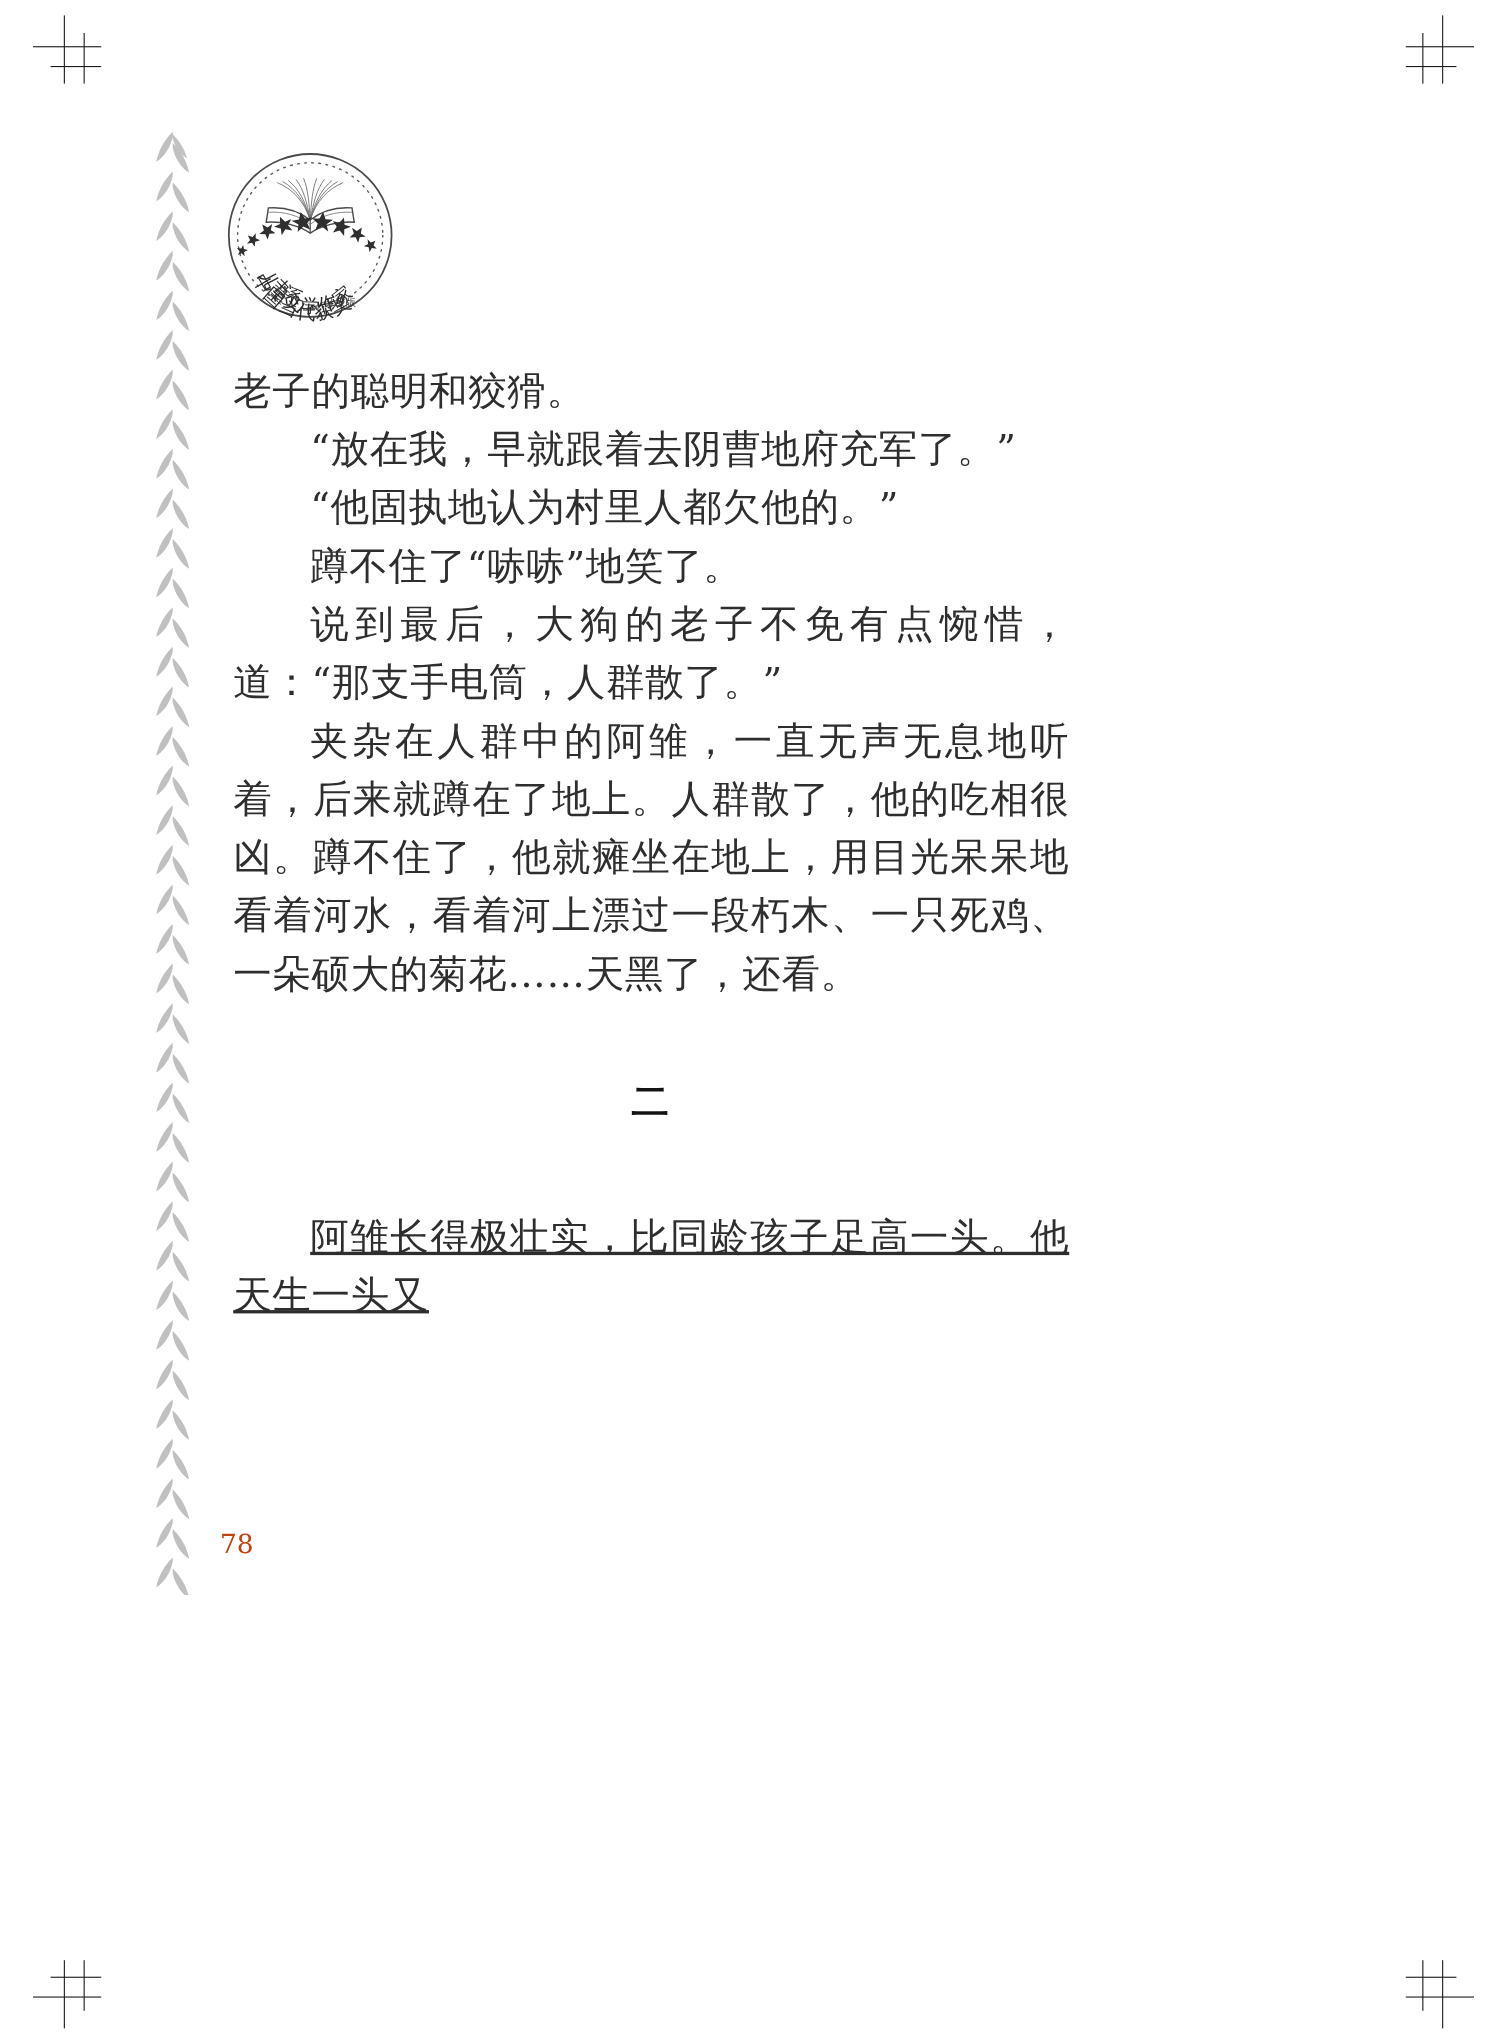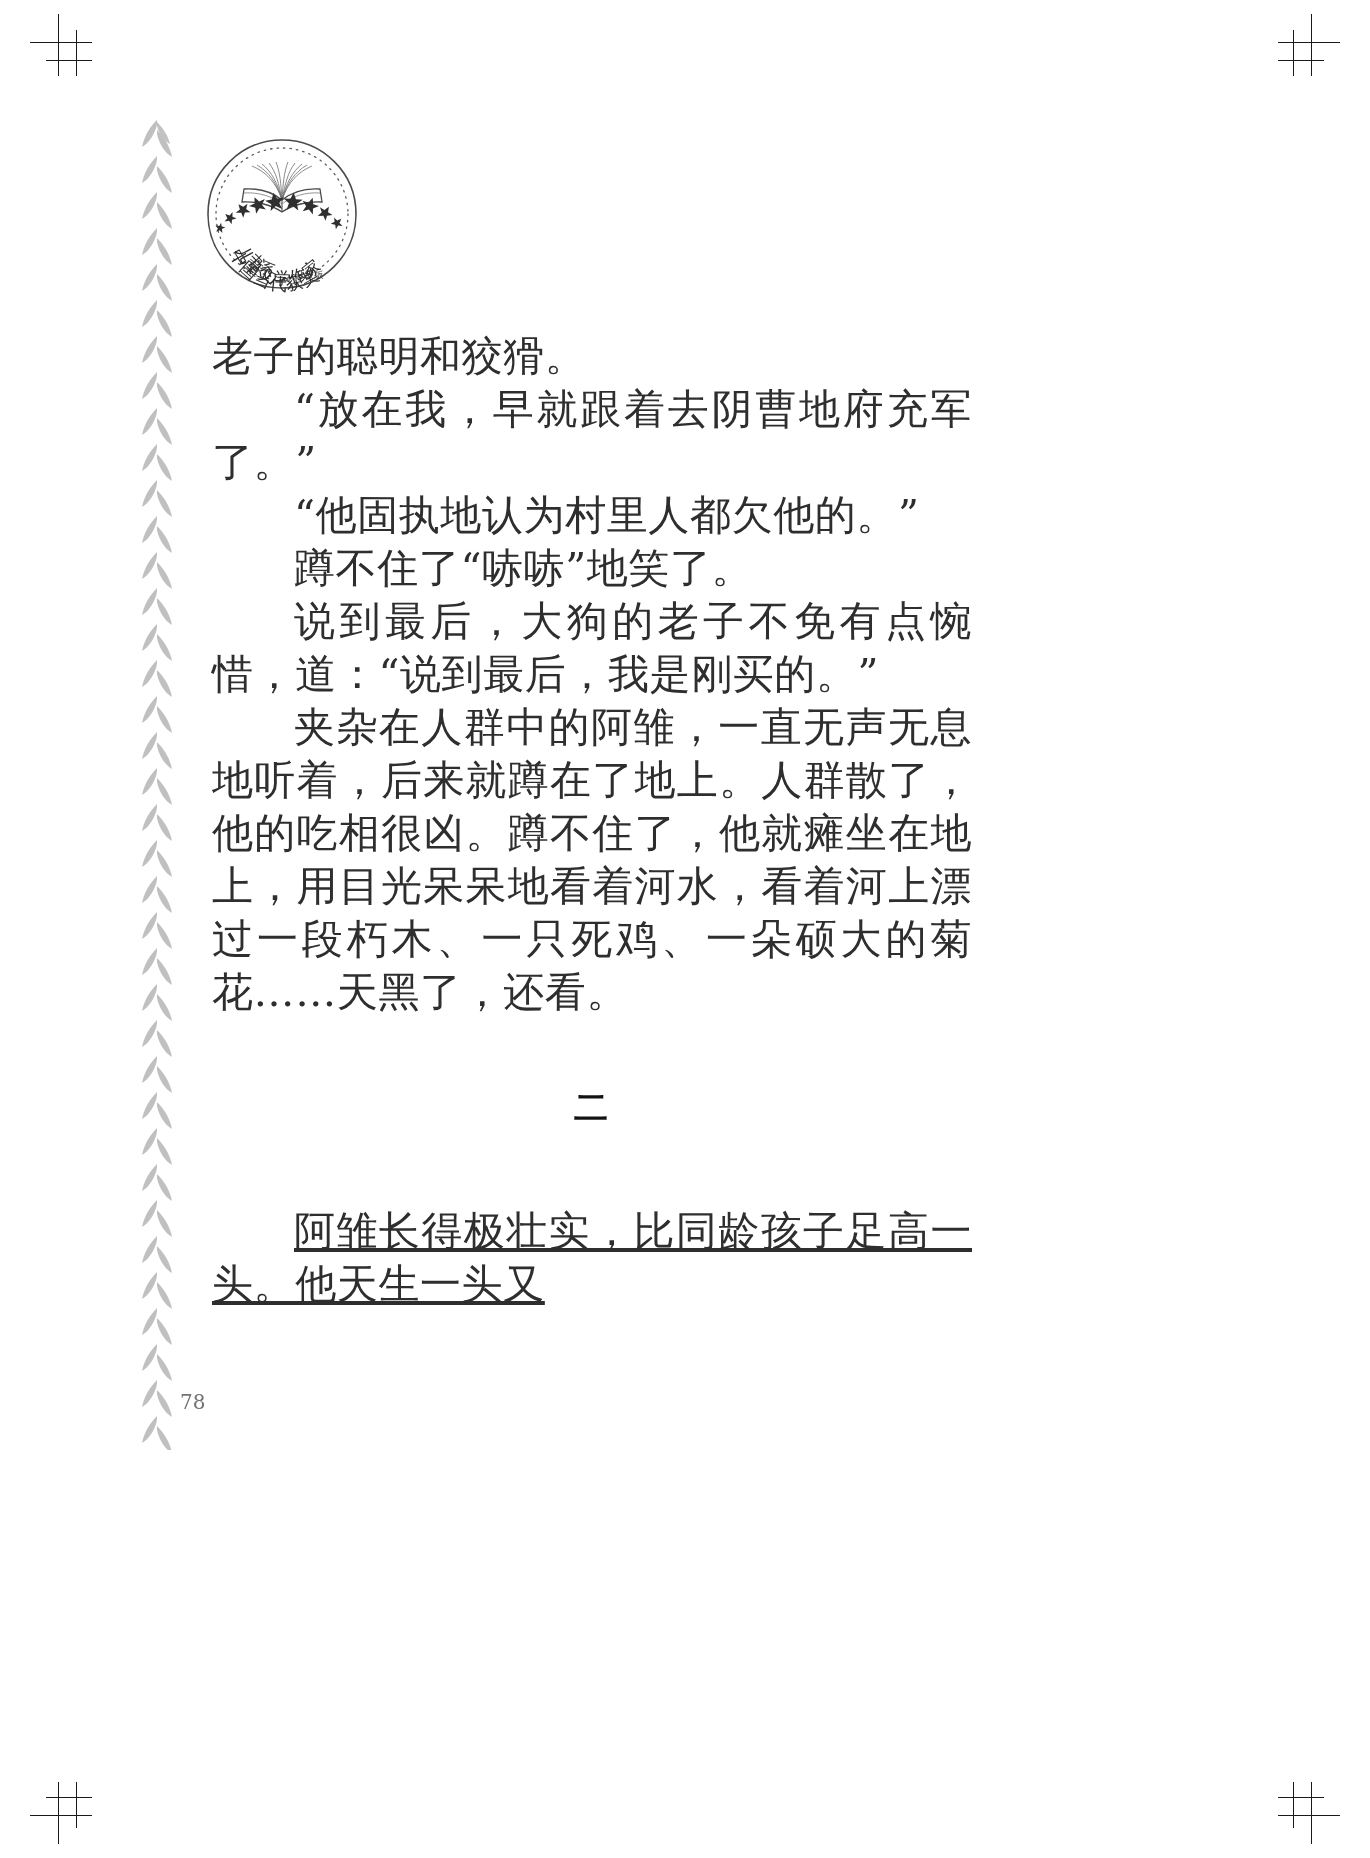--- a/index.html
+++ b/index.html
@@ -71,21 +71,21 @@
   }
 
   
   .content {
     position: absolute;
     left: 212px;
     top: 330px;
     width: 760px;
   }
   .para {
-    font-size: 41px;
+    font-size: 35px;
     line-height: 53px;
     color: #2e2e2e;
     letter-spacing: 0.6px;
     text-align: justify;
     margin: 0 0 0 0;
     font-family: "DejaVu Serif", "Liberation Serif", serif;
   }
   .para.indent { text-indent: 2em; }
 
   .section-mark {
@@ -97,24 +97,24 @@
     letter-spacing: 2px;
     font-family: "DejaVu Serif", "Liberation Serif", serif;
   }
   .last-para {
     margin-top: 74px;
     text-decoration: underline;
   }
 
   .folio {
     position: absolute;
-    left: 180px;
+    left: 200px;
     top: 1390px;
-    font-size: 20px;
-    color: #737373;
+    font-size: 24px;
+    color: #c2410c;
     font-family: "DejaVu Serif", "Liberation Serif", serif;
   }
 </style>
 </head>
 <body>
 
 <div class="crop crop-tl">
   <div class="h h1"></div>
     <div class="v v1"></div>
   <div class="h h2"></div>
@@ -311,21 +311,21 @@
     </text>
     <text x="96" y="150" font-family="DejaVu Sans, Liberation Sans, sans-serif" font-size="9.5" fill="#3a3a3a">·升级版</text>
   </svg>
 </div>
 
 <div class="content">
   <p class="para">老子的聪明和狡猾。</p>
   <p class="para indent">“放在我，早就跟着去阴曹地府充军了。”</p>
   <p class="para indent">“他固执地认为村里人都欠他的。”</p>
   <p class="para indent">蹲不住了“哧哧”地笑了。</p>
-  <p class="para indent">说到最后，大狗的老子不免有点惋惜，道：“说到最后，我是刚买的。”</p>
+  <p class="para indent">说到最后，大狗的老子不免有点惋惜，道：“那支手电筒，人群散了。”</p>
   <p class="para indent">夹杂在人群中的阿雏，一直无声无息地听着，后来就蹲在了地上。人群散了，他的吃相很凶。蹲不住了，他就瘫坐在地上，用目光呆呆地看着河水，看着河上漂过一段朽木、一只死鸡、一朵硕大的菊花……天黑了，还看。</p>
 
   <div class="section-mark">二</div>
 
   <p class="para indent last-para">阿雏长得极壮实，比同龄孩子足高一头。他天生一头又</p>
 </div>
 
 <div class="folio">78</div>
 
 </body></html>

